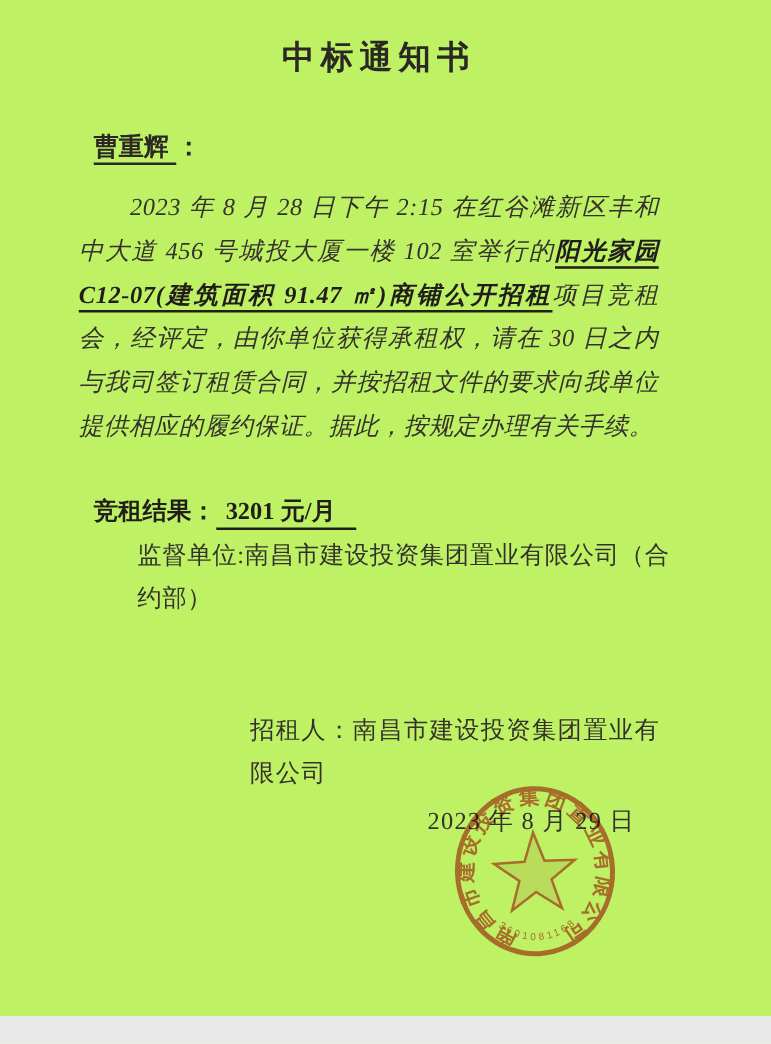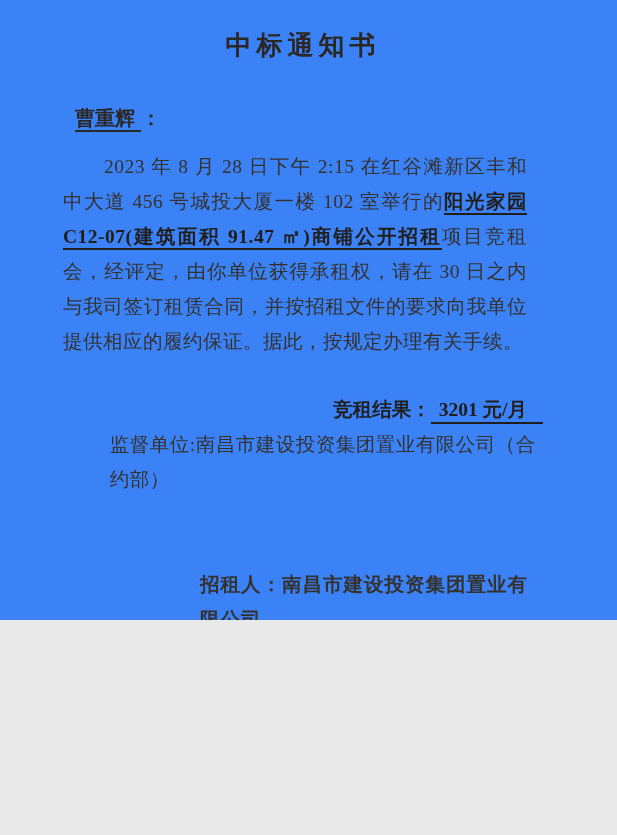--- a/index.html
+++ b/index.html
@@ -1,20 +1,20 @@
 <!DOCTYPE html>
 <html><head>
 <meta charset="utf-8">
 <style>
   html,body{margin:0;padding:0;background:#e9e9e9;}
   .page{
     position:relative;
-    width:617px;height:620px;
+    width:617px;height:813px;
     margin:0 auto;
-    background:#3b82f6;
+    background:#bef264;
     box-sizing:border-box;
     padding:30px 74px 0 63px;
     font-family:"Liberation Serif","DejaVu Serif",serif;
     color:#35312d;
     overflow:hidden;
   }
   .title{
     margin:0;
     font-size:26px;
     font-weight:bold;
@@ -34,34 +34,34 @@
     border-bottom:2px solid #2b2724;
     padding:0 6px 1px 0;
   }
   .body-par{
     margin:18px 16px 0 0;
     font-size:19.5px;
     line-height:35px;
     text-align:justify;
     text-indent:2.1em;
     letter-spacing:0.5px;
+    font-style:italic;
   }
   .hl{
     font-weight:bold;
     color:#211d1a;
     border-bottom:2px solid #211d1a;
     padding-bottom:1px;
   }
   .result-line{
     margin:33px 0 0 12px;
     font-size:19.5px;
     line-height:35px;
     font-weight:bold;
     color:#211d1a;
-    text-align:right;
   }
   .result-value{
     border-bottom:2px solid #211d1a;
     padding:0 16px 2px 8px;
   }
   .notice{
     margin-top:40px;
     text-indent:2.4em;
   }
   .info-line{
@@ -70,21 +70,20 @@
     padding-left:2.4em;
     letter-spacing:0.5px;
     font-family:Liberation Serif, serif;
   }
   .issuer-line{
     margin-top:70px;
     font-size:19.5px;
     line-height:35px;
     padding-left:137px;
     letter-spacing:1px;
-    font-weight:bold;
   }
   .date-line{
     margin-top:3px;
     font-size:19.5px;
     line-height:35px;
     padding-left:279px;
     letter-spacing:1px;
   }
   .stamp{
     position:absolute;

